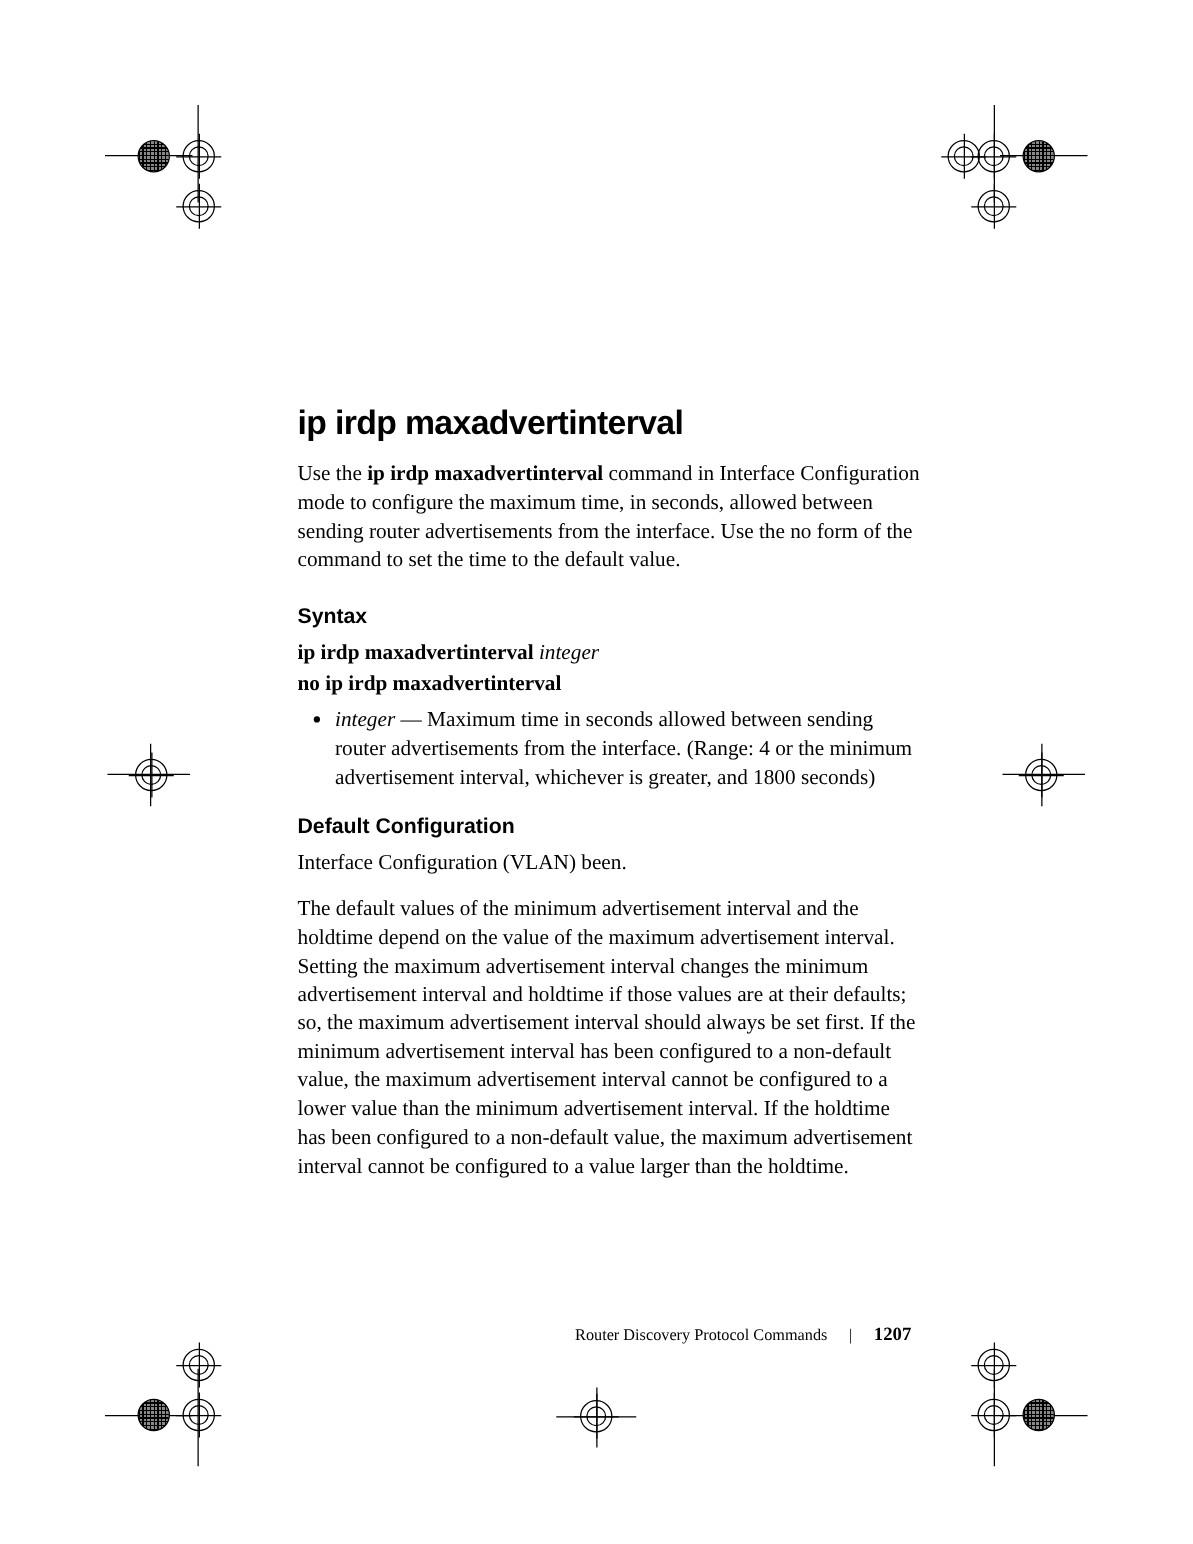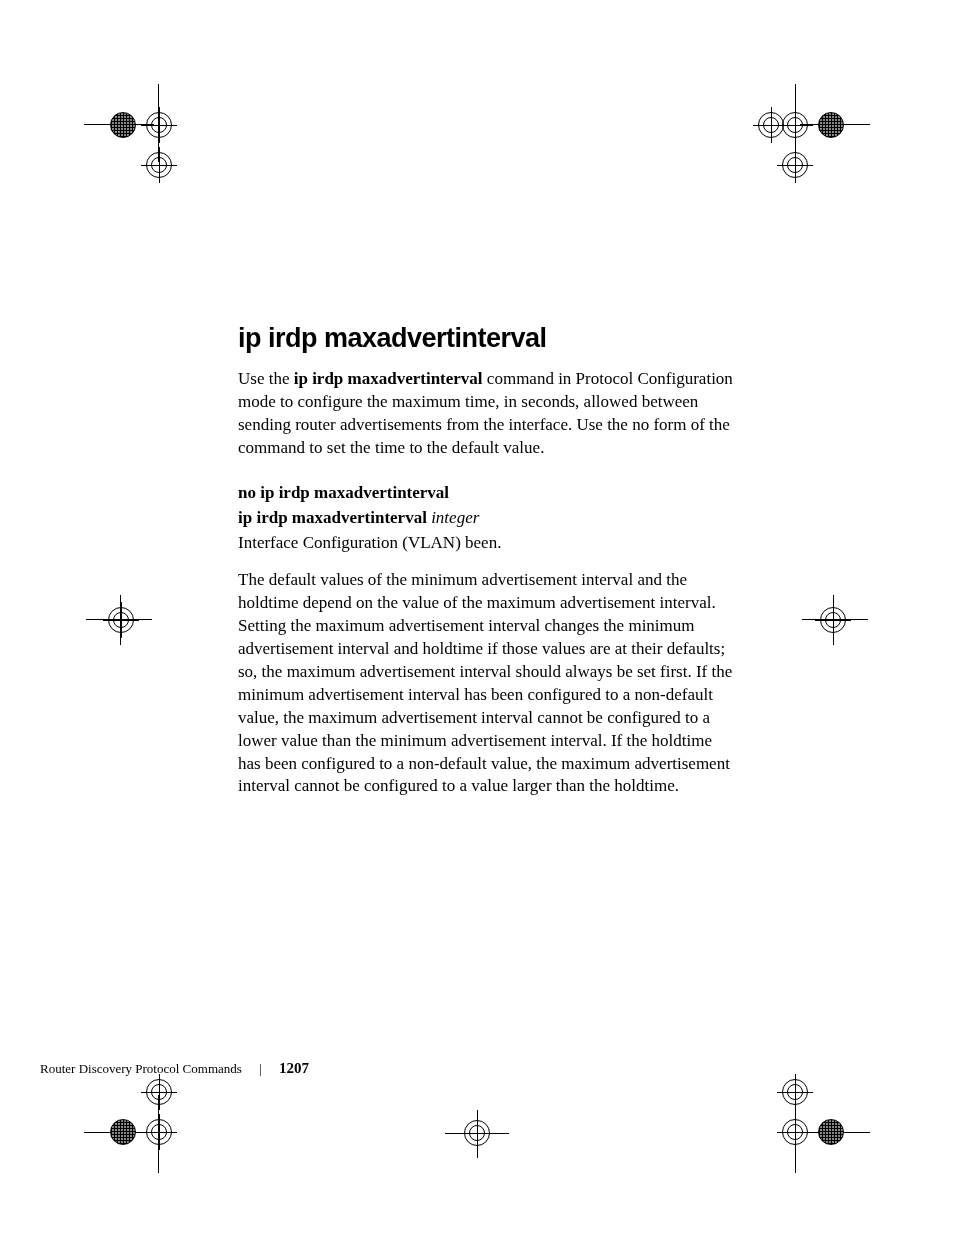--- a/index.html
+++ b/index.html
@@ -64,21 +64,21 @@
 
   .para {
     margin-bottom: 14px;
   }
 
   .footer {
     position: absolute;
     left: 0;
     right: 0;
     bottom: 158px;
-    text-align: left;
+    text-align: right;
     padding-right: 225px;
     font-size: 13px;
     padding-left: 40px;
   }
   .footer .sep {
     margin: 0 14px;
     color: #000;
   }
   .footer .pnum {
     font-weight: 700;
@@ -243,29 +243,36 @@
 
   <div class="reg cb">
       <span class="vline"></span>
     </div>
 
   <div class="content">
 
     <div class="heading-main">ip irdp maxadvertinterval</div>
 
     <div class="intro">
-      <span>Use the </span><span class="bold">ip irdp maxadvertinterval</span><span> command in Protocol Configuration mode to configure the maximum time, in seconds, allowed between sending router advertisements from the interface. Use the no form of the command to set the time to the default value.</span>
-    </div>
-
-    <div class="syntax-line bold">no ip irdp maxadvertinterval</div>
+      <span>Use the </span><span class="bold">ip irdp maxadvertinterval</span><span> command in Interface Configuration mode to configure the maximum time, in seconds, allowed between sending router advertisements from the interface. Use the no form of the command to set the time to the default value.</span>
+    </div>
+
+    <div class="sub-heading">Syntax</div>
     <div class="syntax-line">
       <span class="bold">ip irdp maxadvertinterval </span><span class="italic">integer</span>
     </div>
-
-
+    <div class="syntax-line bold">no ip irdp maxadvertinterval</div>
+
+    <ul class="bullets">
+      <li>
+        <span class="italic">integer</span><span> — </span><span>Maximum time in seconds allowed between sending router advertisements from the interface. (Range: 4 or the minimum advertisement interval, whichever is greater, and 1800 seconds)</span>
+      </li>
+    </ul>
+
+    <div class="sub-heading">Default Configuration</div>
 
     <div class="para">Interface Configuration (VLAN) been.</div>
 
     <div class="para">The default values of the minimum advertisement interval and the holdtime depend on the value of the maximum advertisement interval. Setting the maximum advertisement interval changes the minimum advertisement interval and holdtime if those values are at their defaults; so, the maximum advertisement interval should always be set first. If the minimum advertisement interval has been configured to a non-default value, the maximum advertisement interval cannot be configured to a lower value than the minimum advertisement interval. If the holdtime has been configured to a non-default value, the maximum advertisement interval cannot be configured to a value larger than the holdtime.</div>
 
   </div>
 
   <div class="footer">
     <span>Router Discovery Protocol Commands</span>
     <span class="sep">|</span>

